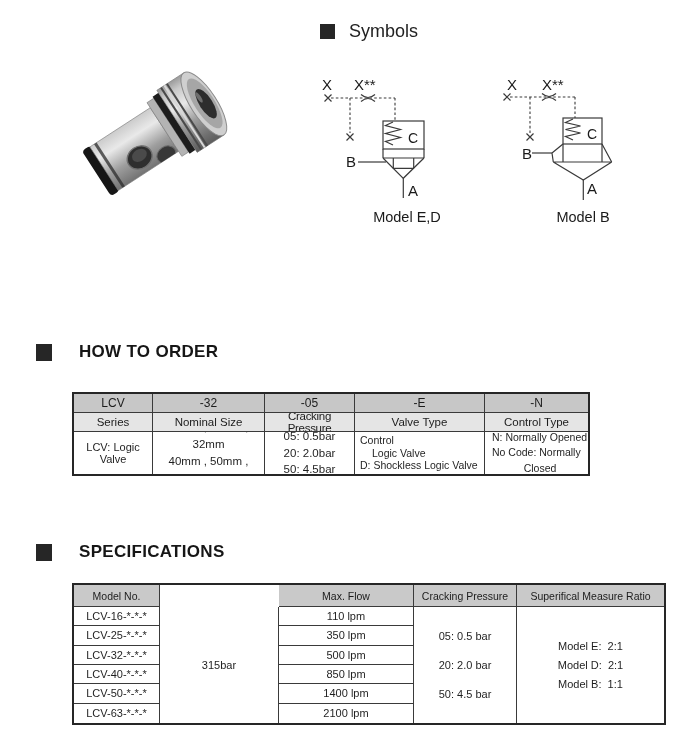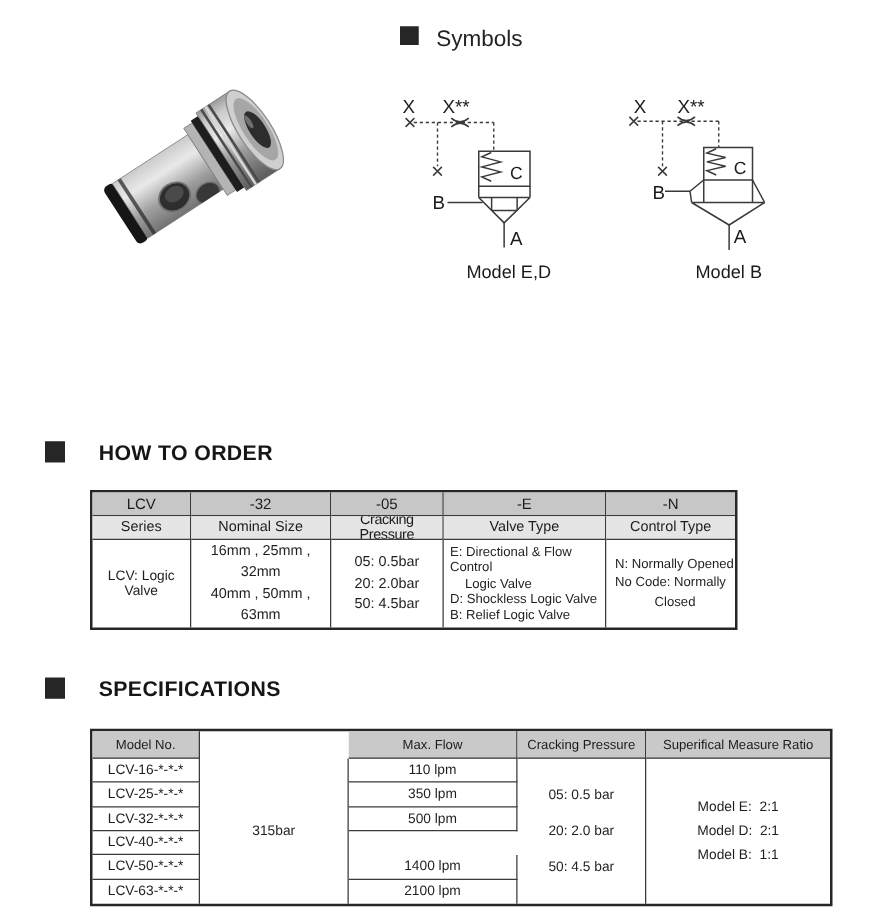--- a/index.html
+++ b/index.html
@@ -5,36 +5,36 @@
   * { margin:0; padding:0; box-sizing:border-box; }
   html,body { background:#ffffff; }
   body {
     width:696px; height:738px; position:relative; overflow:hidden;
     font-family:"Liberation Sans","DejaVu Sans",sans-serif; color:#1f1f1f;
     -webkit-font-smoothing:antialiased;
   }
   .abs { position:absolute; }
 
   
-  .sec-header { position:absolute; display:flex; align-items:flex-start; }
+  .sec-header { position:absolute; display:flex; align-items:center; }
   .bullet { background:#262626; flex:0 0 auto; }
   .bullet.big { width:16px; height:17px; }
   .bullet.small { width:15px; height:15px; }
   .sec-title { font-weight:bold; font-size:17px; letter-spacing:.3px; color:#161616; margin-left:27px; }
   .sym-title { font-size:18px; color:#222; margin-left:14px; font-weight:normal; }
 
   
   .cell { border-right:1px solid #3a3a3a; border-bottom:1px solid #3a3a3a;
           display:flex; align-items:center; justify-content:center; text-align:center;
           overflow:hidden; }
   .hdr1 { background:#c7c7c7; font-size:12px; color:#1c1c1c; }
   .hdr2 { background:#e5e5e5; font-size:11.5px; color:#1c1c1c; }
   .shdr { background:#c9c9c9; font-size:10.5px; color:#1c1c1c; }
 
-  .order-table { position:absolute; left:72px; top:392px; width:518px; height:112px;
+  .order-table { position:absolute; left:72px; top:392px; width:518px; height:84px;
     border:2px solid #262626; display:grid;
     grid-template-columns:79px 112px 90px 130px 1fr;
     grid-template-rows:19px 19px 1fr; background:#fff; }
 
   .spec-table { position:absolute; left:72px; top:583px; width:594px; height:142px;
     border:2px solid #262626; display:grid;
     grid-template-columns:86px 119px 135px 103px 1fr;
     grid-template-rows:22px repeat(6,1fr); background:#fff; }
 
   .lines { display:flex; flex-direction:column; justify-content:center; width:100%; height:100%; }
@@ -126,21 +126,21 @@
   <path class="sym-line" d="M83,74 L83,92 M122,74 L122,92"></path>
   <path class="sym-line" d="M72,83 L83,74 M72,83 L73.3,92 M122,74 L131.7,92"></path>
   <path class="sym-line" d="M73.3,92 L131.7,92 M73.3,92 L103.3,110 L131.7,92"></path>
   <text x="42" y="89" font-size="15">B</text>
   <path class="sym-line" d="M52,83 L72,83"></path>
   <path class="sym-line" d="M103.3,110 L103.3,130"></path>
   <text x="107" y="124" font-size="15">A</text>
   <text x="103" y="152" font-size="14.5" text-anchor="middle">Model B</text>
 </svg>
 
-<div class="sec-header" style="left:36px; top:353px;">
+<div class="sec-header" style="left:36px; top:342px;">
   <div class="bullet big"></div>
   <div class="sec-title">HOW TO ORDER</div>
 </div>
 
 <div class="order-table">
 
   <div class="cell hdr1" style="grid-area:1/1">LCV</div>
   <div class="cell hdr1" style="grid-area:1/2">-32</div>
   <div class="cell hdr1" style="grid-area:1/3">-05</div>
   <div class="cell hdr1" style="grid-area:1/4">-E</div>
@@ -200,20 +200,21 @@
   <div class="cell fs11" style="grid-area:4/1">LCV-32-*-*-*</div>
   <div class="cell fs11" style="grid-area:5/1">LCV-40-*-*-*</div>
   <div class="cell fs11" style="grid-area:6/1">LCV-50-*-*-*</div>
   <div class="cell fs11" style="grid-area:7/1; border-bottom:none">LCV-63-*-*-*</div>
 
   <div class="cell fs11" style="grid-row:2/8; grid-column:2; border-bottom:none">315bar</div>
 
   <div class="cell fs11" style="grid-area:2/3">110 lpm</div>
   <div class="cell fs11" style="grid-area:3/3">350 lpm</div>
   <div class="cell fs11" style="grid-area:4/3">500 lpm</div>
+  <div class="cell fs11" style="grid-area:5/3">850 lpm</div>
   <div class="cell fs11" style="grid-area:6/3">1400 lpm</div>
   <div class="cell fs11" style="grid-area:7/3; border-bottom:none">2100 lpm</div>
 
   <div class="cell" style="grid-row:2/8; grid-column:4; border-bottom:none">
     <div class="lines fs11" style="gap:17px; align-items:center;">
       <span>05: 0.5 bar</span>
       <span>20: 2.0 bar</span>
       <span>50: 4.5 bar</span>
     </div>
   </div>

